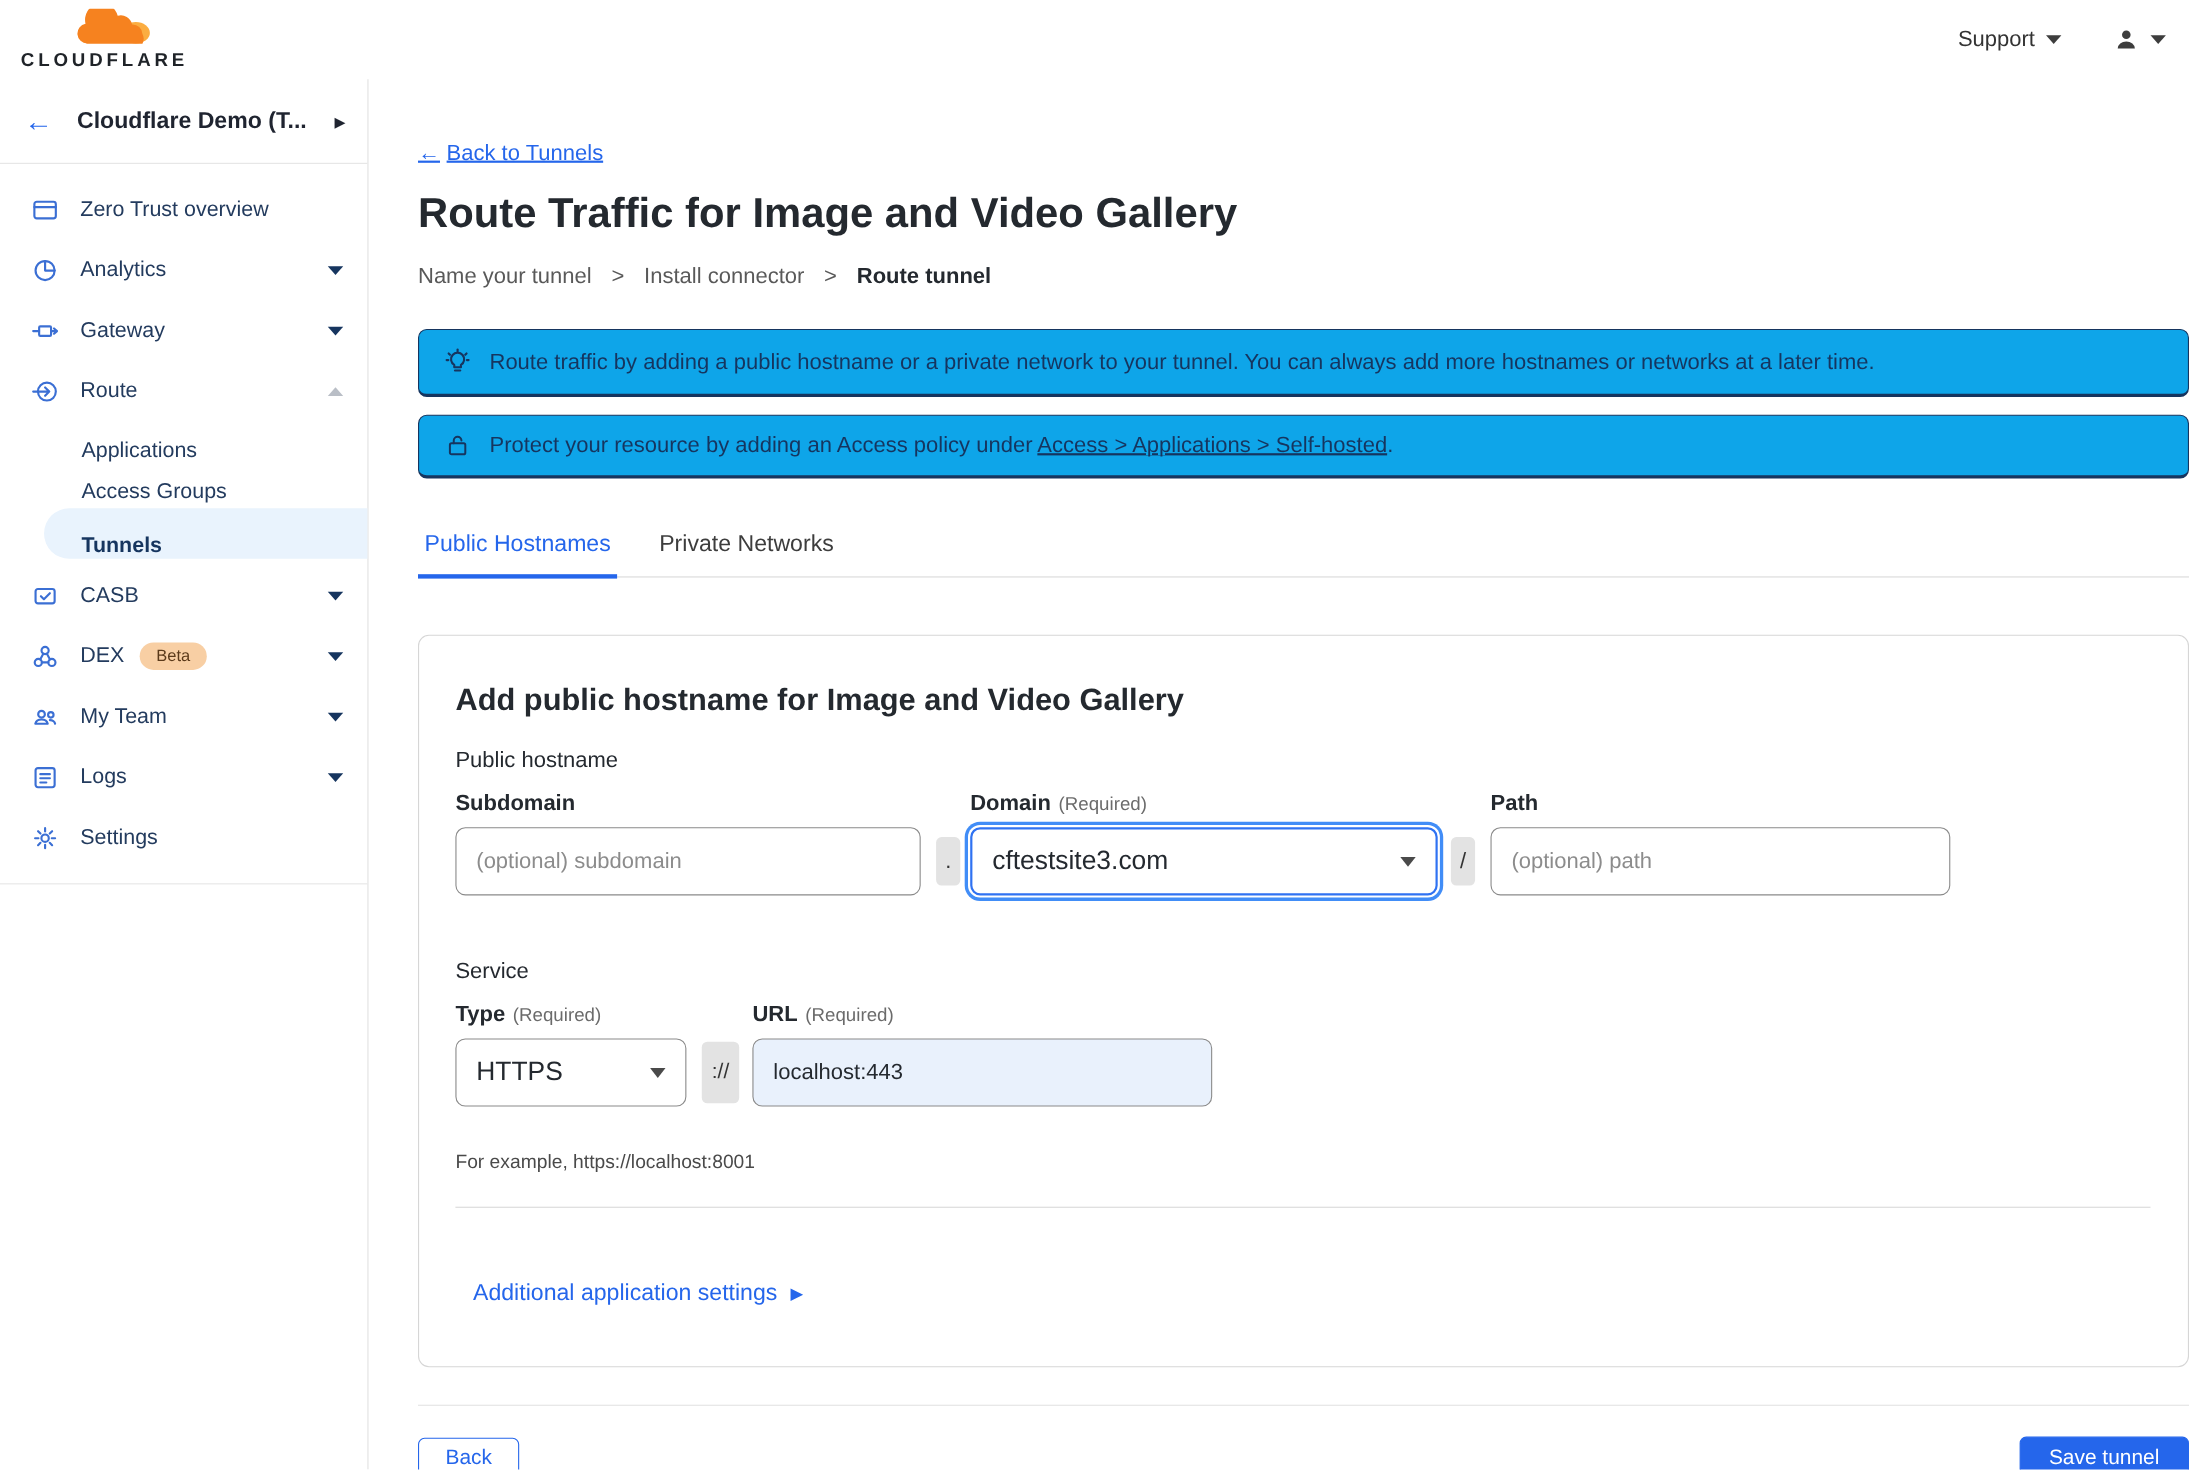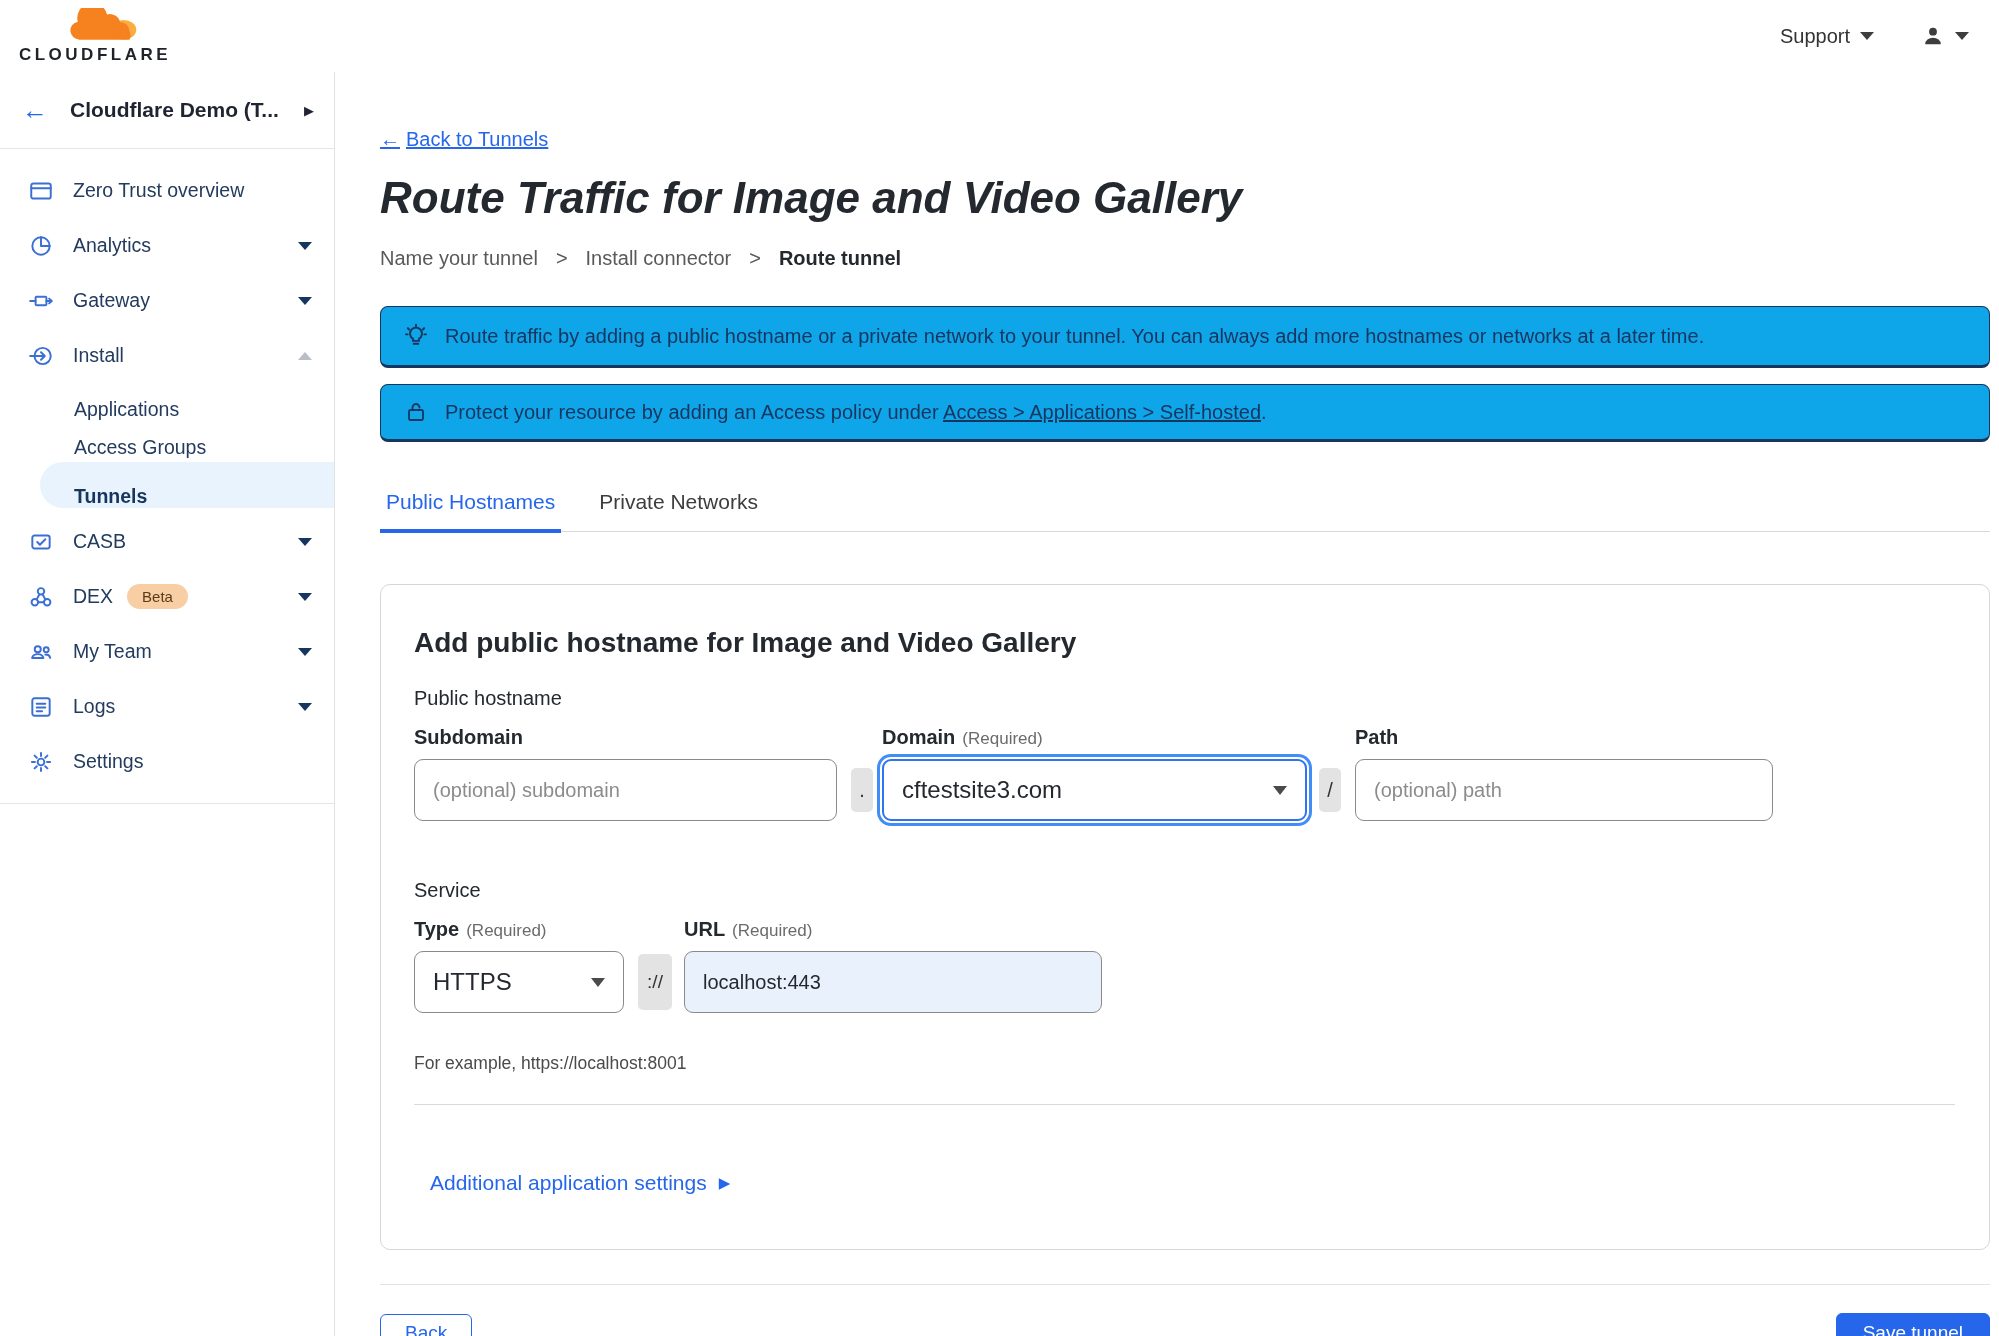--- a/index.html
+++ b/index.html
@@ -42,21 +42,21 @@
     font-size:19.5px; color:#233b5e; cursor:pointer; }
   .sub-item.selected { height:46px; margin:3px 0 6px 40px; padding-left:34px;
     background:#e9f3fd; border-radius:23px 0 0 23px; font-weight:700; color:#16355f; }
   .badge-beta { margin-left:14px; background:#f8cfa4; color:#5b3a1a; font-size:15px;
     padding:4px 15px; border-radius:13px; }
   .side-divider { border-top:1px solid #e5e5e5; margin-top:14px; }
 
   
   .back-link { display:inline-flex; gap:6px; color:#2566eb; font-size:20px;
     text-decoration:underline; cursor:pointer; }
-  .page-title { margin-top:22px; font-size:44px; font-weight:700; color:#24292f;font-style:italic; }
+  .page-title { margin-top:22px; font-size:38px; font-weight:700; color:#24292f; }
   .crumbs { margin-top:24px; display:flex; align-items:center; gap:18px; font-size:20px; color:#595959; }
   .crumb-current { font-weight:700; color:#24292f; }
   .banner { margin-top:36px; min-height:62px; display:flex; align-items:center; gap:16px;
     background:#0ea5e9; border:1.5px solid #16355f; border-bottom-width:3px; border-radius:8px;
     padding:10px 22px; font-size:20px; color:#16355f;text-align:center; }
   .banner.second { margin-top:16px; min-height:58px; }
   .banner a { color:#16355f; text-decoration:underline; cursor:pointer; }
   .banner svg { flex:0 0 26px; }
 
   .tabs { margin-top:48px; display:flex; gap:32px; border-bottom:1px solid #d9d9d9; }
@@ -169,21 +169,21 @@
         </svg>
         <span class="nav-label">Gateway</span>
         <span class="nav-caret"></span>
       </div>
 
       <div class="nav-item">
         <svg viewBox="0 0 24 24" class="icon-stroke">
           <circle cx="13.5" cy="12" r="7.5"></circle>
             <path d="M2 12 h13.5 M12 8.5 l3.5 3.5 -3.5 3.5"></path>
         </svg>
-        <span class="nav-label">Install</span>
+        <span class="nav-label">Route</span>
         <span class="nav-caret up"></span>
       </div>
 
       <div class="sub-item">
         <span>Applications</span>
       </div>
       <div class="sub-item">
         <span>Access Groups</span>
       </div>
       <div class="sub-item selected">

